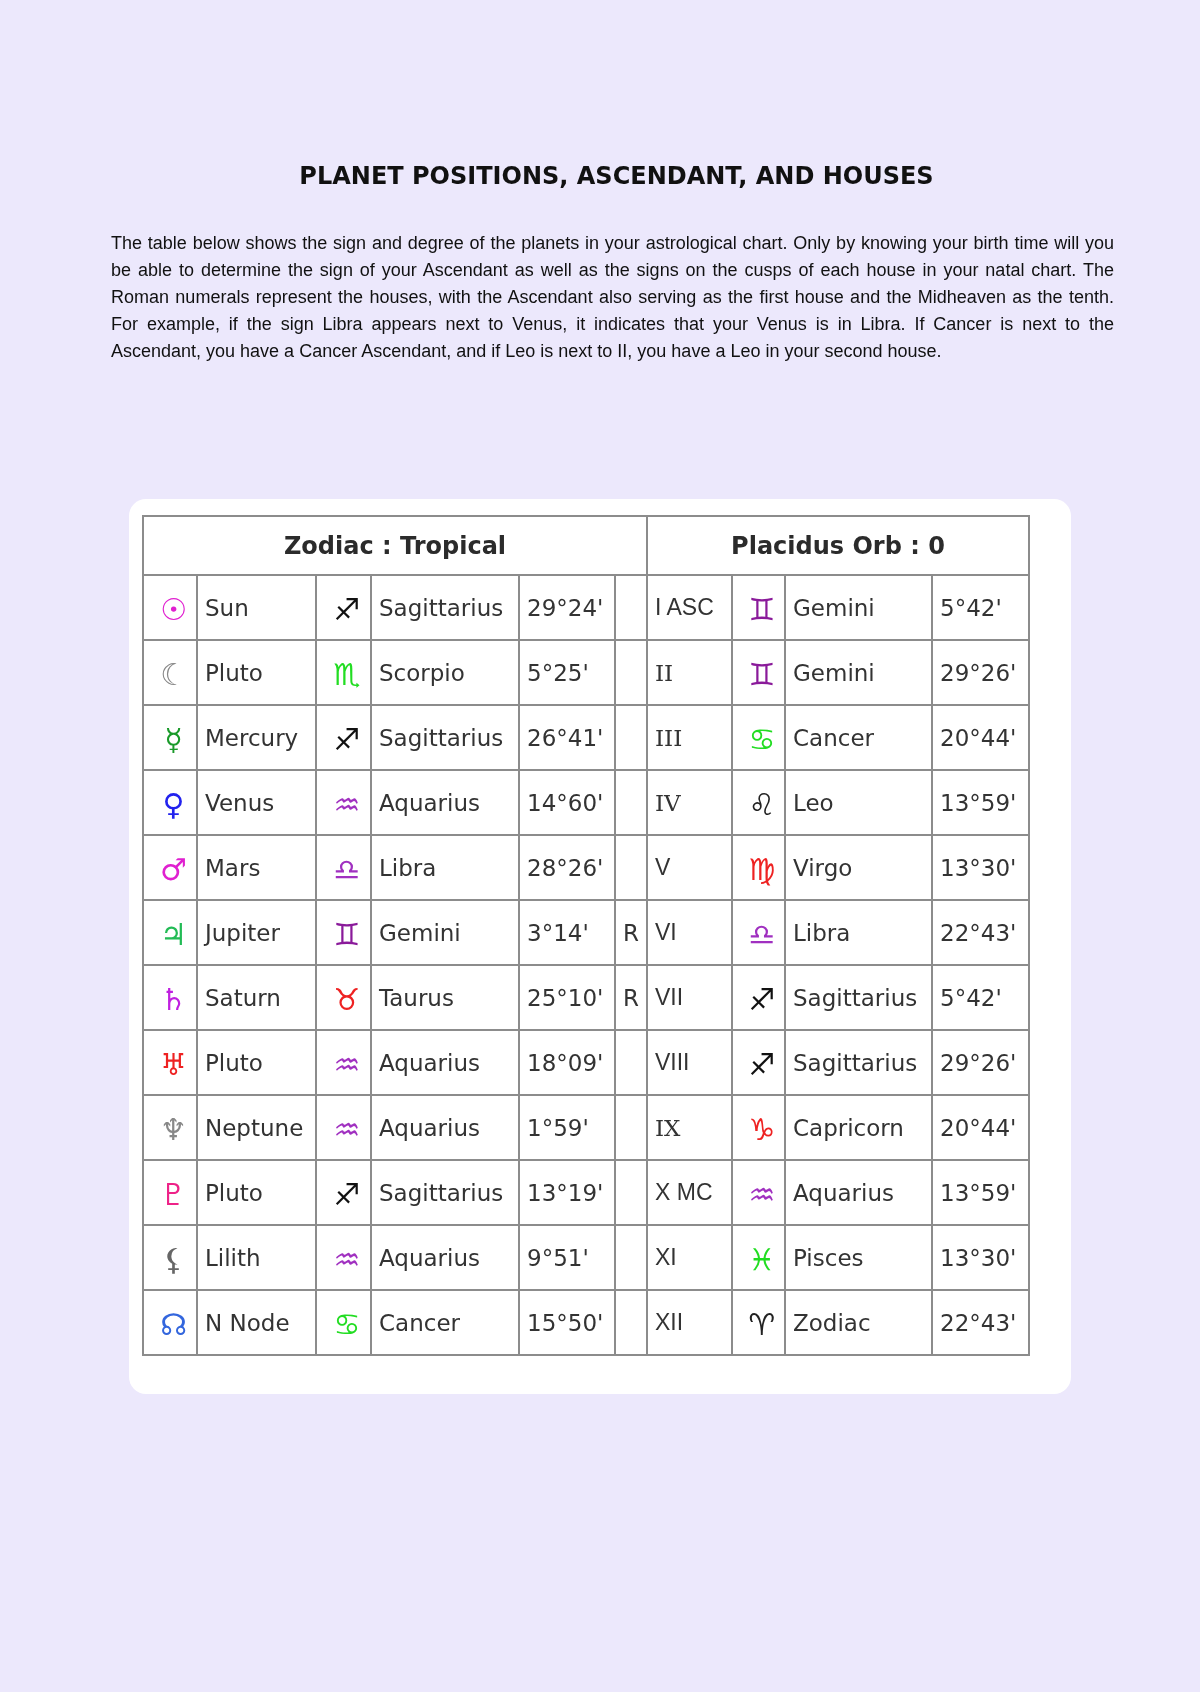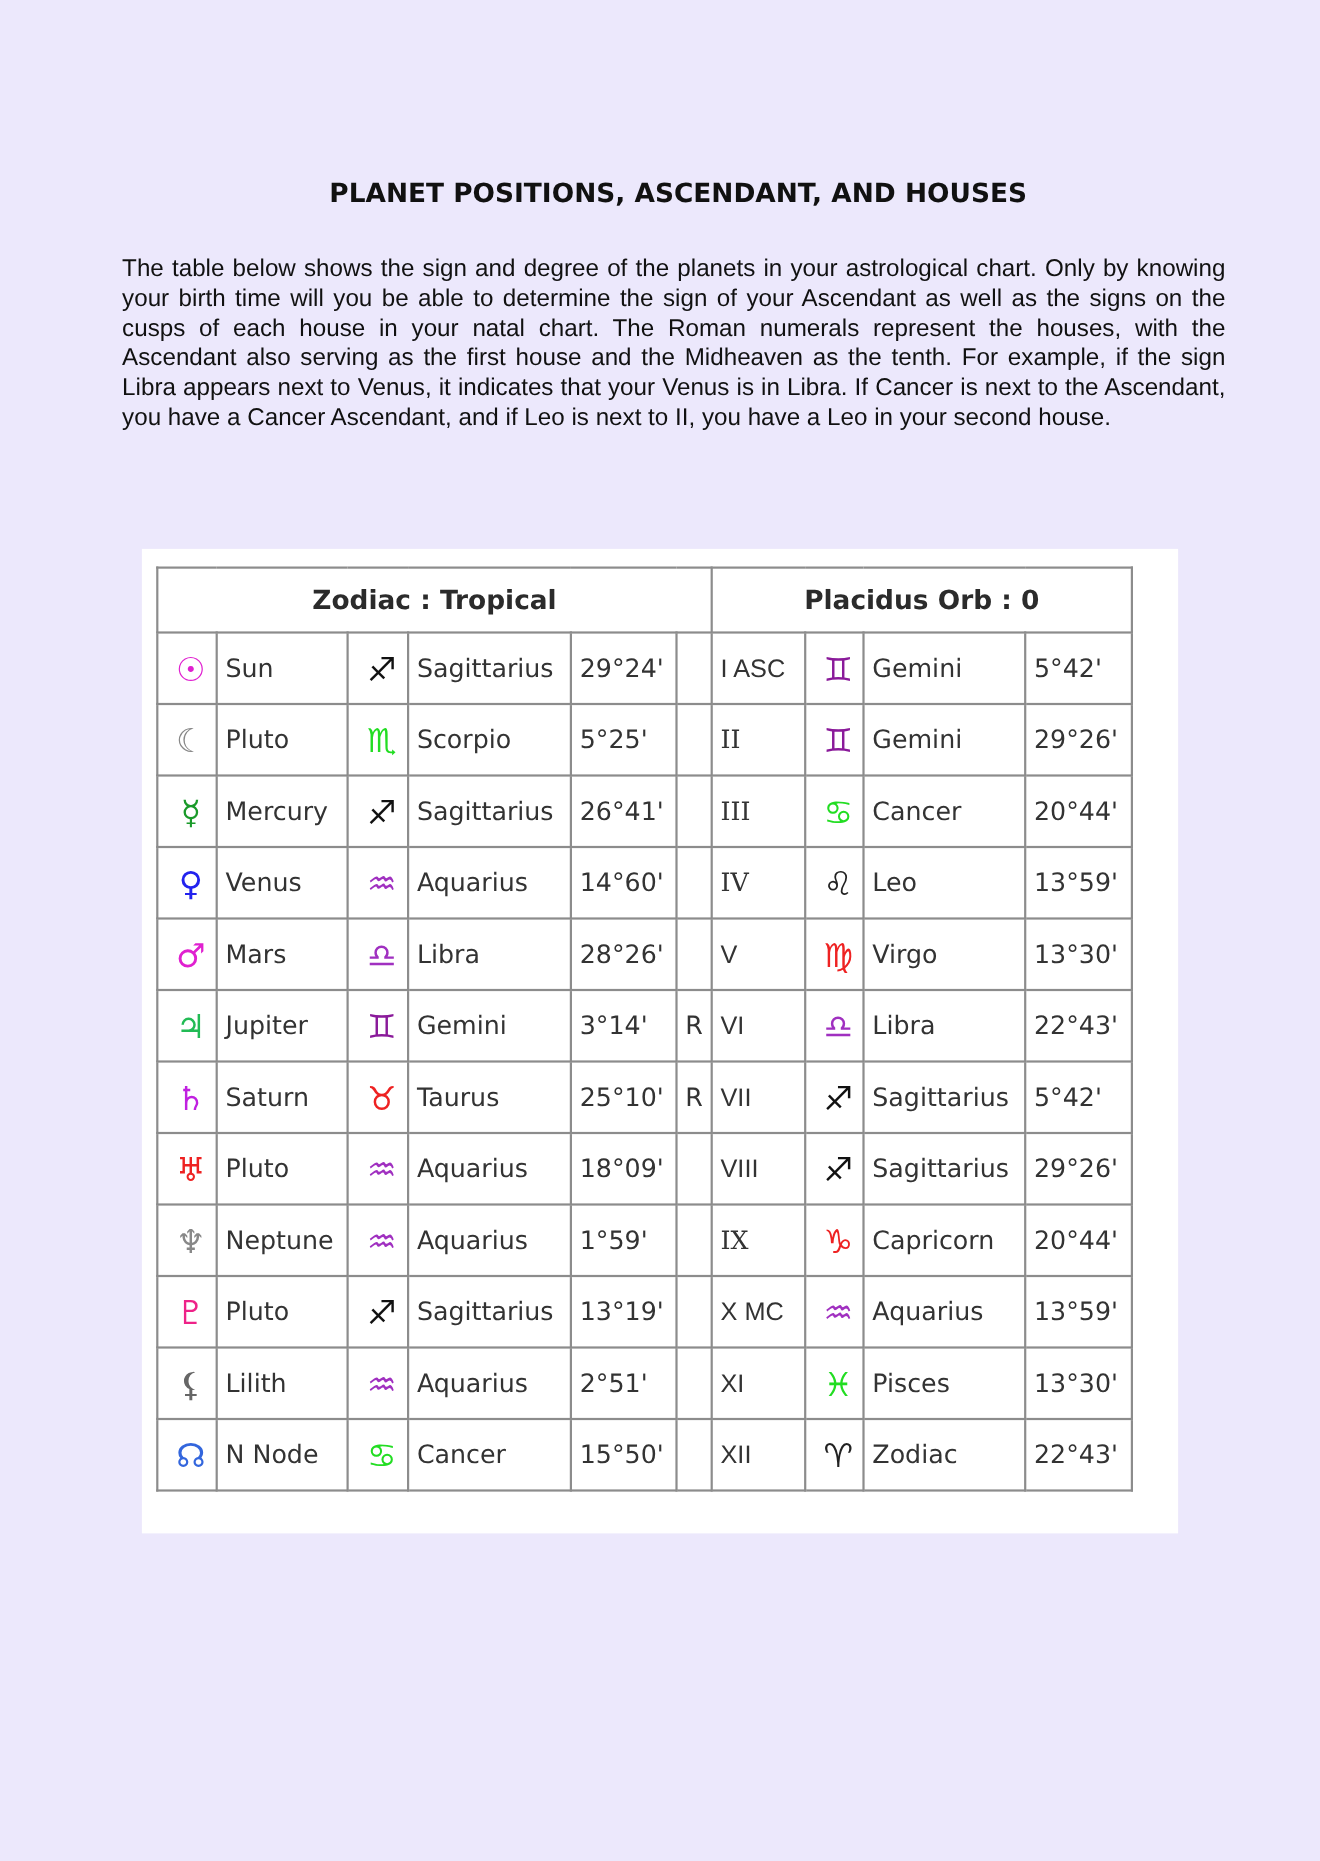--- a/index.html
+++ b/index.html
@@ -13,27 +13,28 @@
   .title {
     position: absolute; left: 0; top: 162px; width: 1233px;
     text-align: center;
     font-family: "DejaVu Sans", sans-serif;
     font-weight: bold; font-size: 24px; letter-spacing: 0px;
     color: #111;
   }
   .intro {
     position: absolute; left: 111px; top: 230px; width: 1003px;
     font-family: "Liberation Sans", sans-serif;
-    font-size: 22px; line-height: 27px;
+    font-size: 18px; line-height: 27px;
     text-align: justify; color: #111;
   }
   .panel {
     position: absolute; left: 129px; top: 499px;
     width: 942px; height: 895px;
     background: #ffffff;
+    border-radius: 17px;
   }
   table.astro {
     position: absolute; left: 13px; top: 16px;
     border-collapse: collapse;
     font-family: "DejaVu Sans", sans-serif;
     font-size: 23px; color: #333;
   }
   table.astro td, table.astro th {
     border: 2px solid #8c8c8c;
     padding: 0 0 0 7px;
@@ -209,21 +210,21 @@
           <td class="roman sans">X MC</td>
           <td class="glyph"><span style="color: rgb(160, 48, 192);">♒</span></td>
           <td>Aquarius</td>
           <td class="num">13°59'</td>
         </tr>
         <tr>
           <td class="glyph"><span style="color: rgb(102, 102, 102);">⚸</span></td>
           <td>Lilith</td>
           <td class="glyph"><span style="color: rgb(160, 48, 192);">♒</span></td>
           <td>Aquarius</td>
-          <td class="num">2°51'</td>
+          <td class="num">9°51'</td>
           <td></td>
           <td class="roman sans">XI</td>
           <td class="glyph"><span style="color: rgb(34, 221, 34);">♓</span></td>
           <td>Pisces</td>
           <td class="num">13°30'</td>
         </tr>
         <tr>
           <td class="glyph"><span style="color: rgb(51, 102, 221);">☊</span></td>
           <td>N Node</td>
           <td class="glyph"><span style="color: rgb(34, 221, 34);">♋</span></td>

